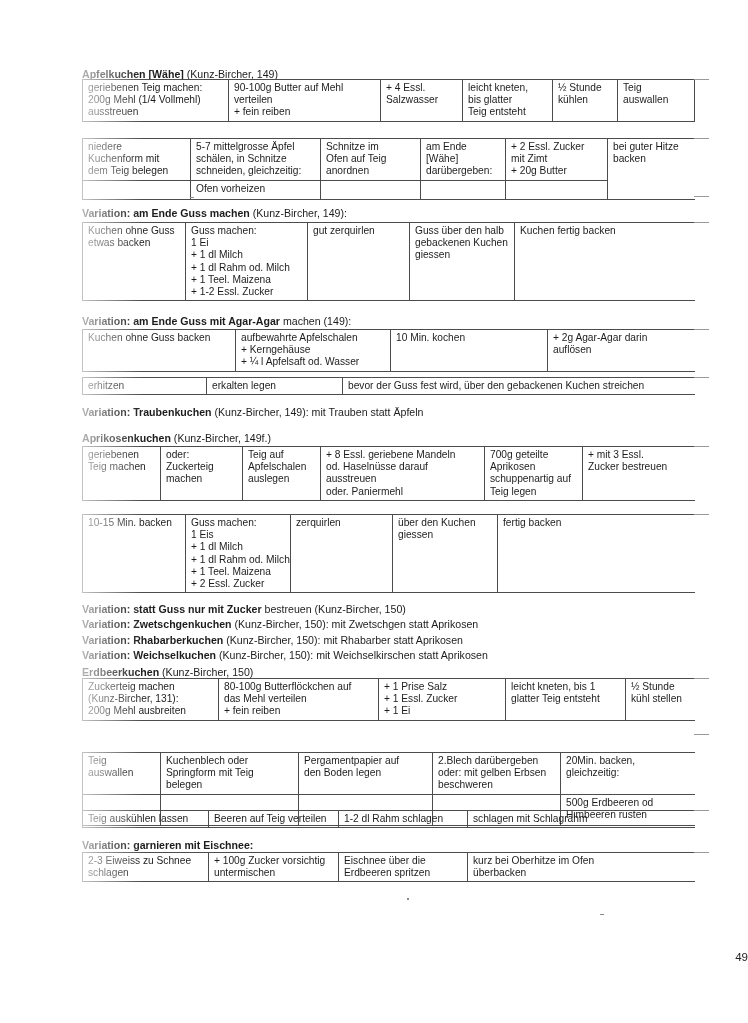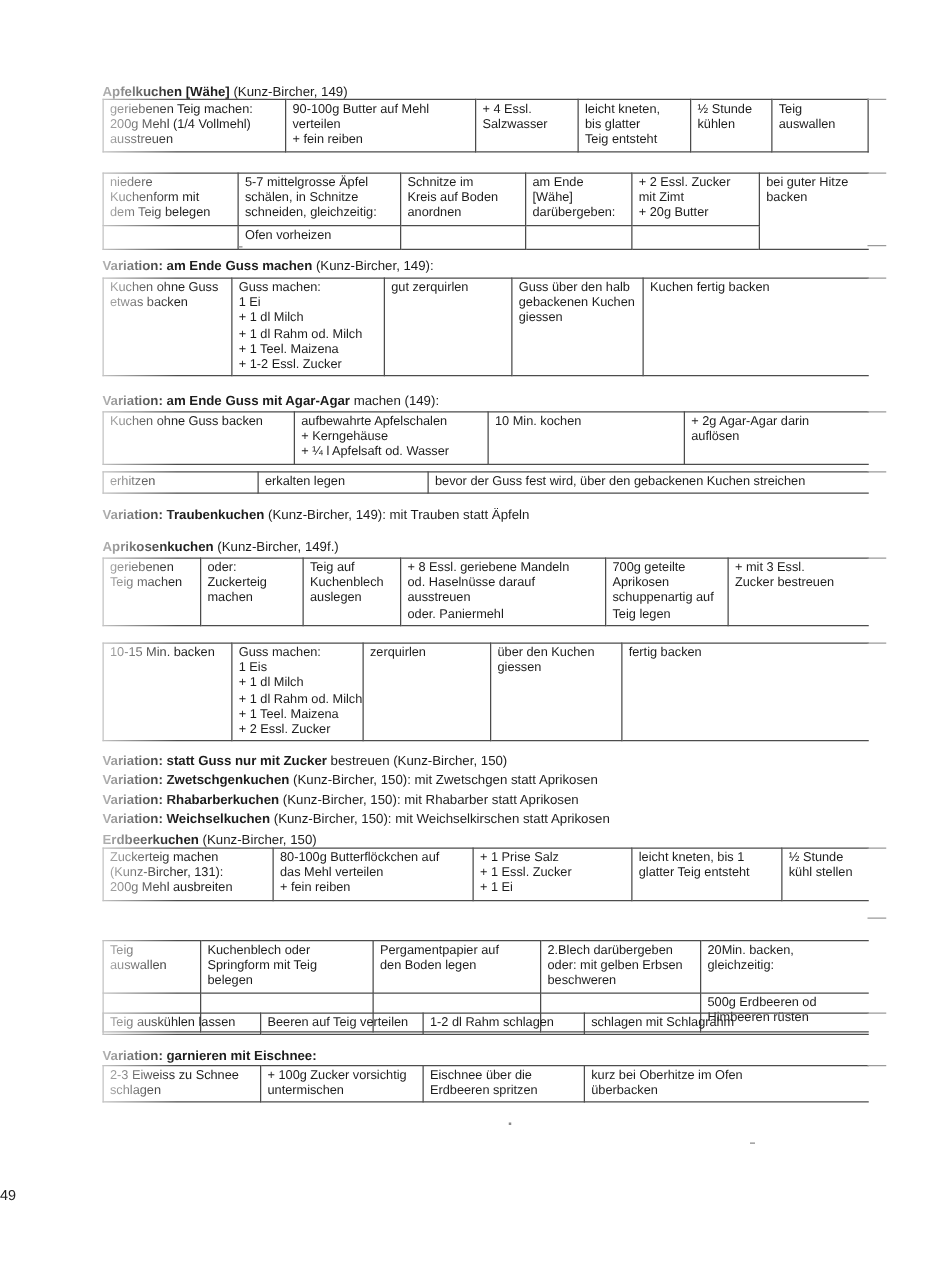--- a/index.html
+++ b/index.html
@@ -34,21 +34,21 @@
     overflow:hidden;
   }
   table.rt.cut td:last-child { border-right:none; }
 
   .vars { position:absolute; left:0; font-size:10.6px; }
   .vars .var-line { line-height:15.3px; white-space:pre; }
   .vars .b { font-weight:bold; }
 
   .pageno {
     position:absolute; top:951px; left:0; width:748px;
-    text-align:left; font-size:11.5px; color:#222;
+    text-align:right; font-size:11.5px; color:#222;
   }
 
   
   .fade-left {
     position:absolute; left:72px; top:58px; width:70px; height:840px;
     background:linear-gradient(to right, rgba(255,255,255,0.78), rgba(255,255,255,0));
     pointer-events:none; z-index:5;
   }
   
   .dash {
@@ -106,21 +106,21 @@
         </colgroup>
       <tbody>
           <tr>
         <td>niedere
 Kuchenform mit
 dem Teig belegen</td>
         <td>5-7 mittelgrosse Äpfel
 schälen, in Schnitze
 schneiden, gleichzeitig:</td>
         <td>Schnitze im
-Kreis auf Boden
+Ofen auf Teig
 anordnen</td>
         <td>am Ende
 [Wähe]
 darübergeben:</td>
         <td>+ 2 Essl. Zucker
 mit Zimt
 + 20g Butter</td>
         <td rowspan="2">bei guter Hitze
 backen</td>
       </tr>
@@ -214,21 +214,21 @@
           <col style="width:112px">
         </colgroup>
       <tbody>
           <tr>
         <td>geriebenen
 Teig machen</td>
         <td>oder:
 Zuckerteig
 machen</td>
         <td>Teig auf
-Kuchenblech
+Apfelschalen
 auslegen</td>
         <td>+ 8 Essl. geriebene Mandeln
 od. Haselnüsse darauf
 ausstreuen
 oder. Paniermehl</td>
         <td>700g geteilte
 Aprikosen
 schuppenartig auf
 Teig legen</td>
         <td>+ mit 3 Essl.

